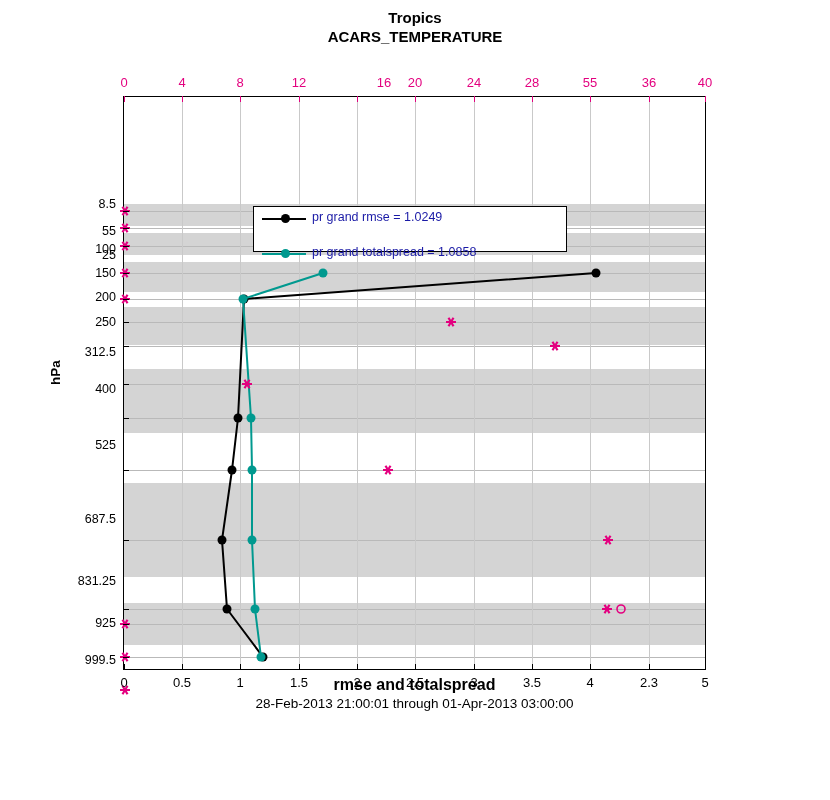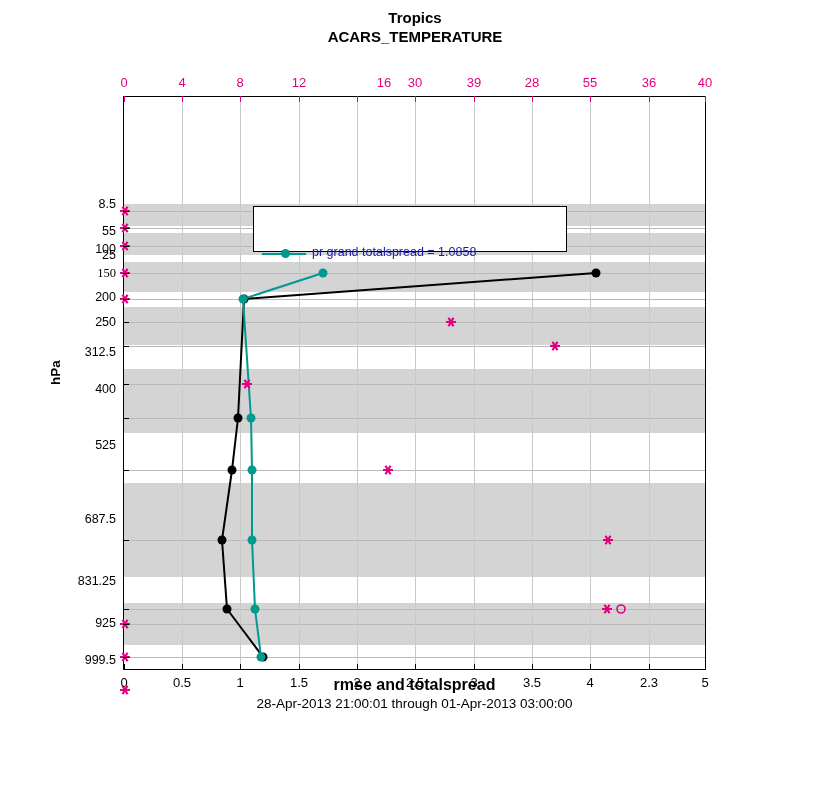--- a/index.html
+++ b/index.html
@@ -197,22 +197,22 @@
     <div class="xlab-bottom" style="left:408px;">3.5</div>
     <div class="xlab-bottom" style="left:466px;">4</div>
     <div class="xlab-bottom" style="left:525px;">2.3</div>
     <div class="xlab-bottom" style="left:581px;">5</div>
 
     <div class="xlab-top" style="left:0px;">0</div>
     <div class="xlab-top" style="left:58px;">4</div>
     <div class="xlab-top" style="left:116px;">8</div>
     <div class="xlab-top" style="left:175px;">12</div>
     <div class="xlab-top" style="left:242px;margin-left:18px;">16</div>
-    <div class="xlab-top" style="left:291px;">30</div>
-    <div class="xlab-top" style="left:350px;">39</div>
+    <div class="xlab-top" style="left:291px;">20</div>
+    <div class="xlab-top" style="left:350px;">24</div>
     <div class="xlab-top" style="left:408px;">28</div>
     <div class="xlab-top" style="left:466px;">55</div>
     <div class="xlab-top" style="left:525px;">36</div>
     <div class="xlab-top" style="left:581px;">40</div>
 
     <div class="tick-left" style="top:114px;"></div>
     <div class="tick-left" style="top:131px;"></div>
     <div class="tick-left" style="top:149px;"></div>
     <div class="tick-left" style="top:176px;"></div>
     <div class="tick-left" style="top:202px;"></div>
@@ -223,37 +223,42 @@
     <div class="tick-left" style="top:373px;"></div>
     <div class="tick-left" style="top:443px;"></div>
     <div class="tick-left" style="top:512px;"></div>
     <div class="tick-left" style="top:527px;"></div>
     <div class="tick-left" style="top:560px;"></div>
 
     <div class="ylab" style="left:-8px;top:107px;">8.5</div>
     <div class="ylab" style="left:-8px;top:122px;margin-top:36px;">25</div>
     <div class="ylab" style="left:-8px;top:134px;">55</div>
     <div class="ylab" style="left:-8px;top:152px;">100</div>
-    <div class="ylab" style="left:-8px;top:176px;font-family:Liberation Serif, serif;">150</div>
+    <div class="ylab" style="left:-8px;top:176px;">150</div>
     <div class="ylab" style="left:-8px;top:200px;">200</div>
     <div class="ylab" style="left:-8px;top:225px;">250</div>
     <div class="ylab" style="left:-8px;top:255px;">312.5</div>
     <div class="ylab" style="left:-8px;top:292px;">400</div>
     <div class="ylab" style="left:-8px;top:348px;">525</div>
     <div class="ylab" style="left:-8px;top:422px;">687.5</div>
     <div class="ylab" style="left:-8px;top:484px;">831.25</div>
     <div class="ylab" style="left:-8px;top:526px;">925</div>
     <div class="ylab" style="left:-8px;top:563px;">999.5</div>
 
     <div id="legend">
+      <div class="leg-row" style="top:0px;">
+        <div class="leg-line" style="background:#000000;"></div>
+        <div class="leg-dot" style="background:#000000;"></div>
+        <div class="leg-text">pr grand rmse = 1.0249</div>
+      </div>
       <div class="leg-row" style="top:35px;">
         <div class="leg-line" style="background:#00998f;"></div>
         <div class="leg-dot" style="background:#00998f;"></div>
         <div class="leg-text">pr grand totalspread = 1.0858</div>
       </div>
     </div>
   </div>
 
   <div class="axis-title-x">rmse and totalspread</div>
-  <div class="axis-date">28-Apr-2013 21:00:01 through 01-Apr-2013 03:00:00</div>
+  <div class="axis-date">28-Feb-2013 21:00:01 through 01-Apr-2013 03:00:00</div>
   <div class="axis-title-y">hPa</div>
 
 </div>
 
 </body></html>

